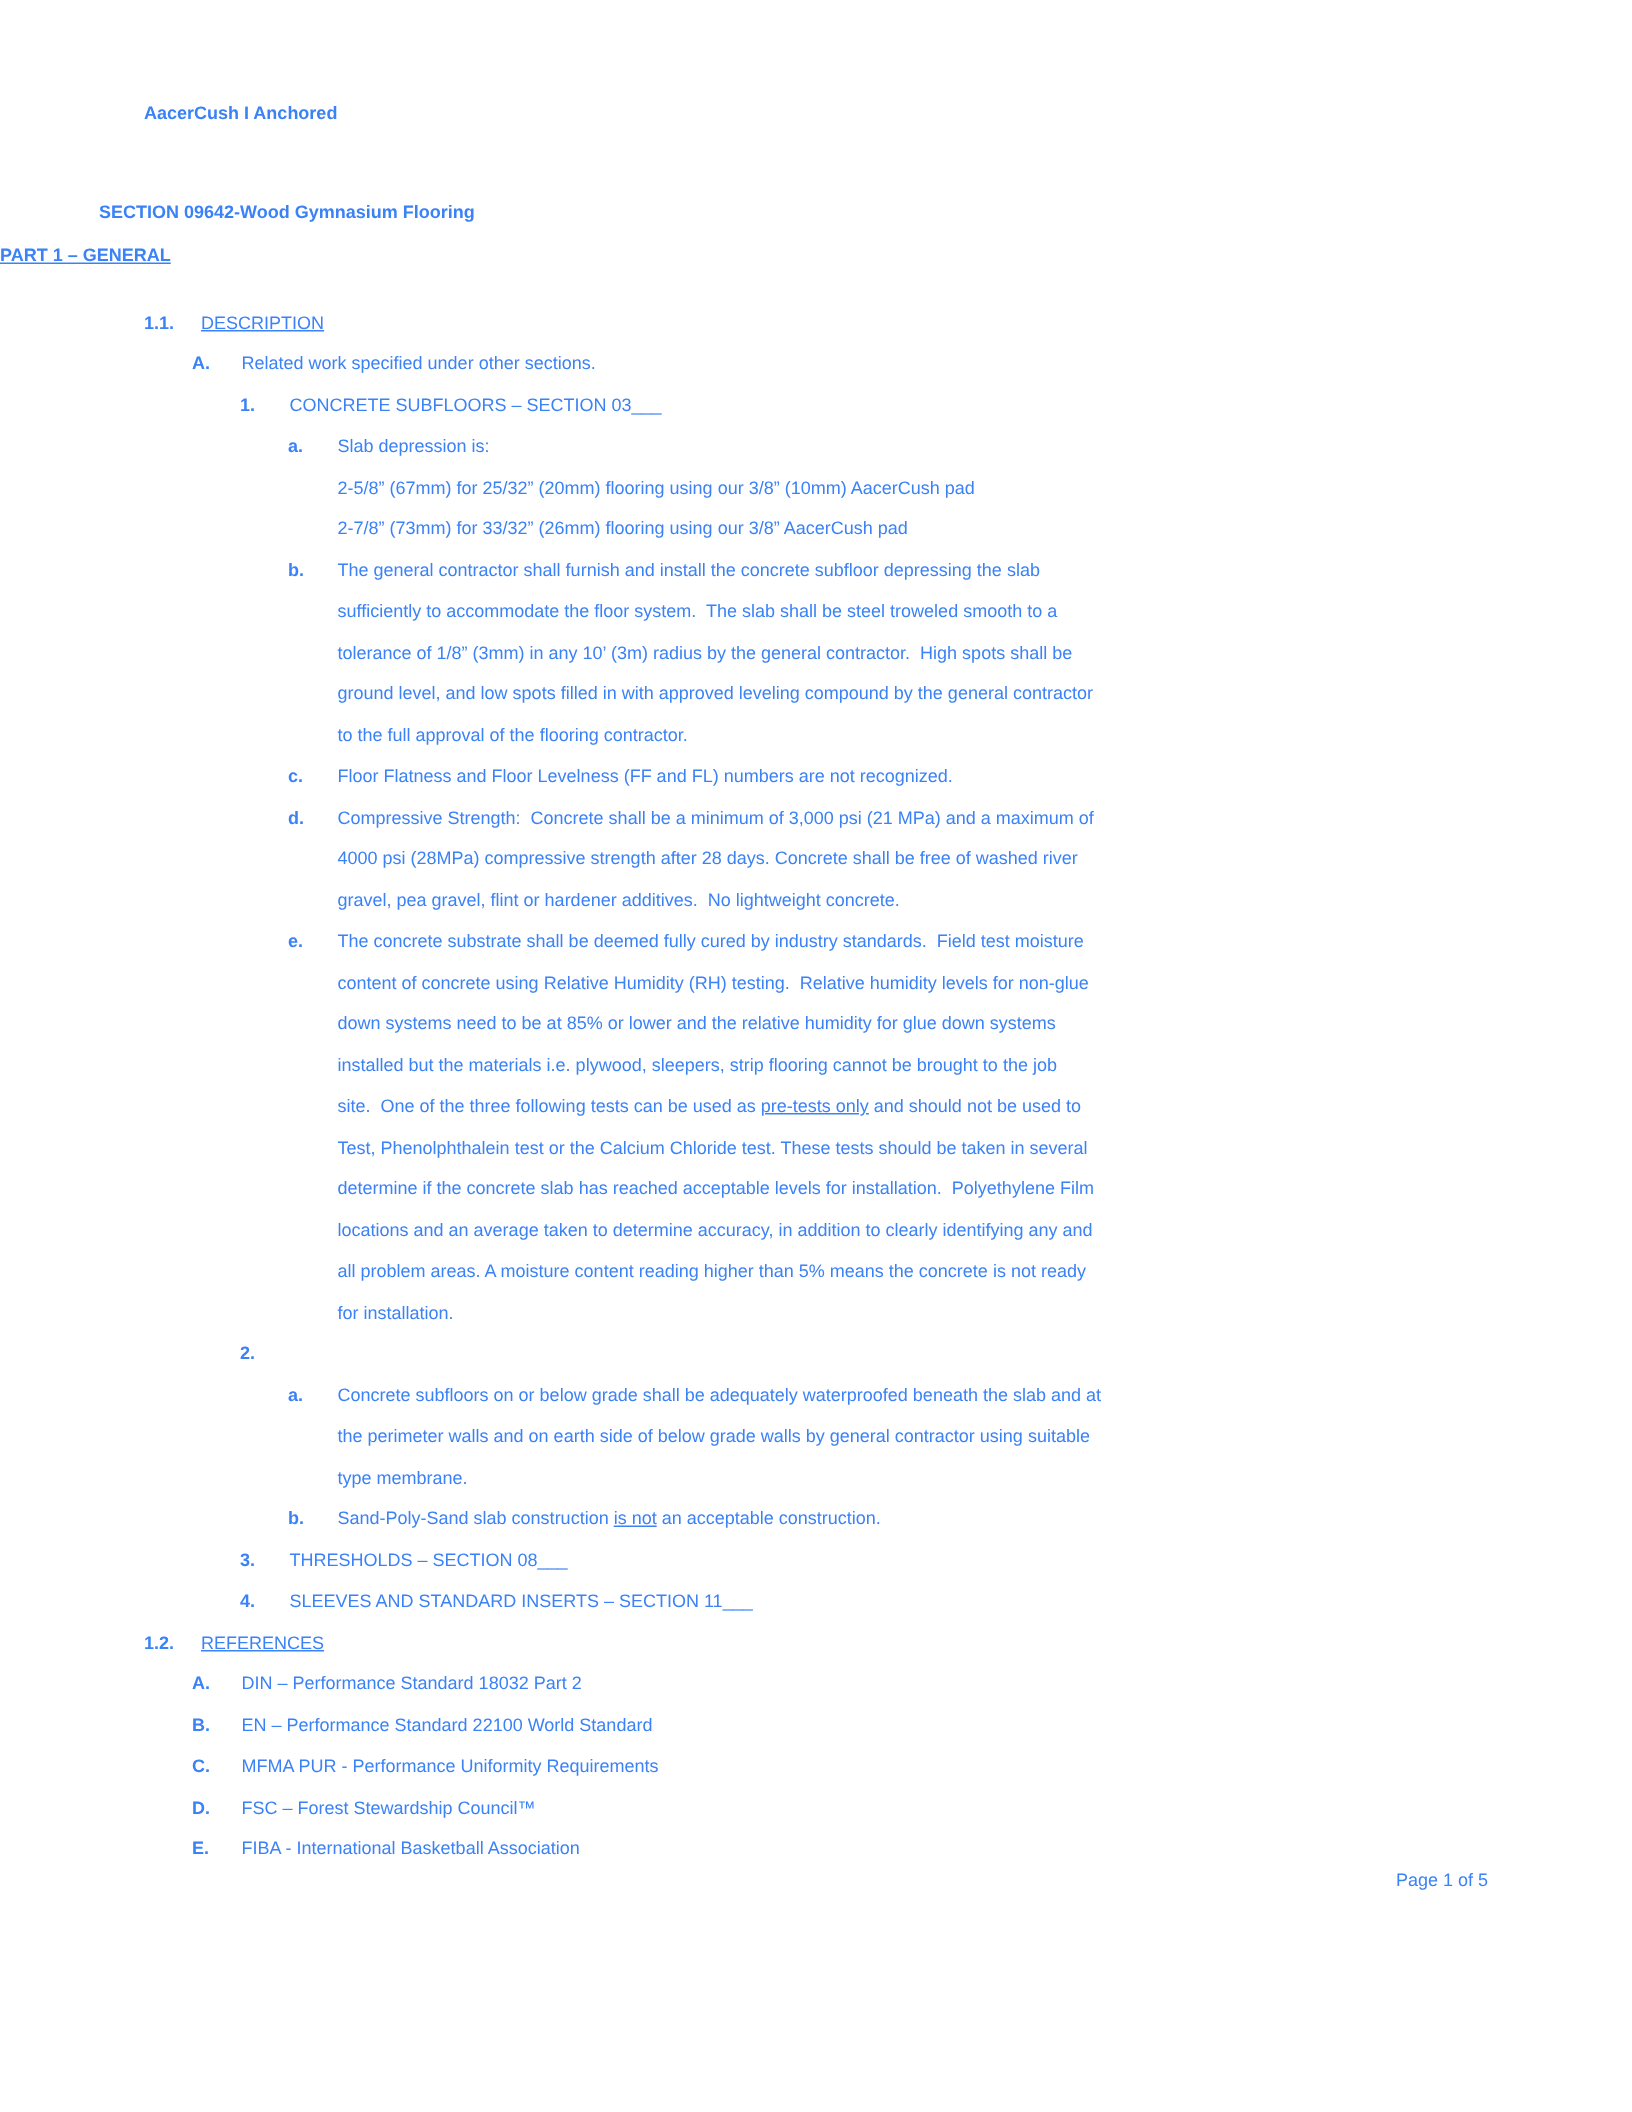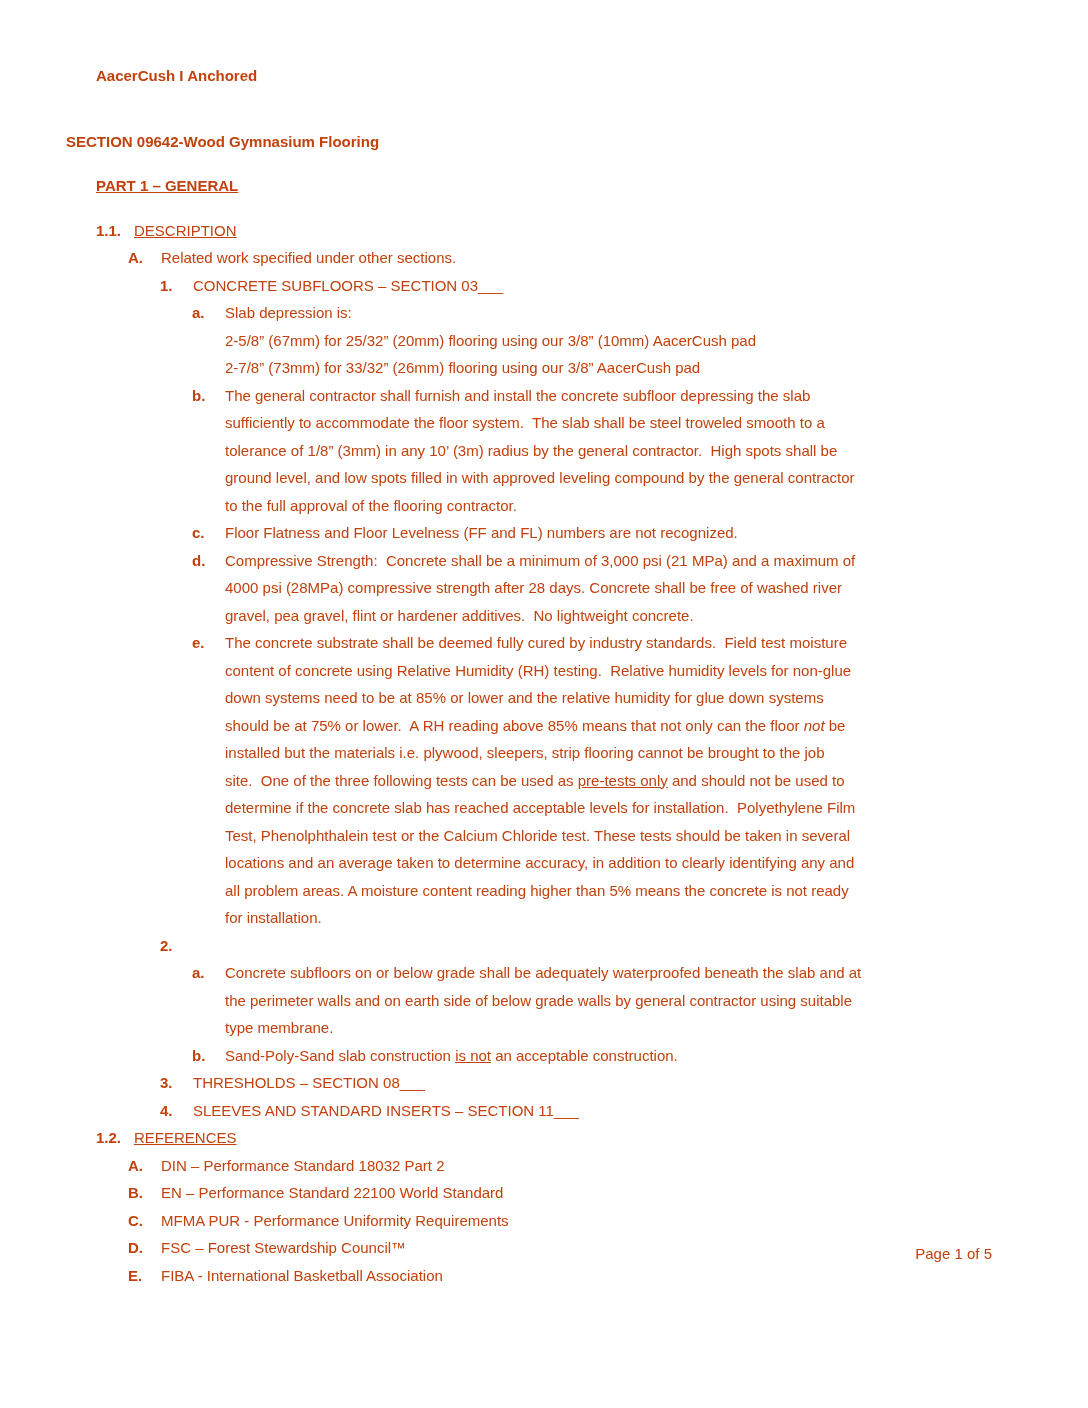--- a/index.html
+++ b/index.html
@@ -4,40 +4,39 @@
 <style>
   * { margin: 0; padding: 0; box-sizing: border-box; }
   html, body { background: #e8e8e8; }
   body { font-family: "Liberation Sans", sans-serif; }
   .page {
     position: relative;
     width: 1088px;
     height: 1408px;
     margin: 0 auto;
     background: #ffffff;
-    color: #c2410c;
-    font-size: 15px;
+    color: #3b82f6;
+    font-size: 12px;
     line-height: 27.5px;
     padding-top: 62px;
     overflow: hidden;
   }
   .doc-title {
     padding-left: 96px;
     font-weight: bold;
   }
   .section-heading {
     padding-left: 66px;
     font-weight: bold;
     margin-top: 38px;
   }
   .part-heading {
-    padding-left: 96px;
     font-weight: bold;
     text-decoration: underline;
-    margin-top: 17px;
+    margin-top: 2px;
   }
   .doc-body { margin-top: 17px; }
   .line { display: flex; }
   .level-0 { padding-left: 96px; }
   .level-1 { padding-left: 128px; }
   .level-2 { padding-left: 160px; }
   .level-3 { padding-left: 192px; }
   .level-4 { padding-left: 225px; }
   .marker {
     flex: none;
@@ -121,33 +120,30 @@
         <span class="marker">e.</span>
         <span class="text"><span>The concrete substrate shall be deemed fully cured by industry standards.  Field test moisture</span></span>
       </div>
       <div class="line level-4">
         <span class="text"><span>content of concrete using Relative Humidity (RH) testing.  Relative humidity levels for non-glue</span></span>
       </div>
       <div class="line level-4">
         <span class="text"><span>down systems need to be at 85% or lower and the relative humidity for glue down systems</span></span>
       </div>
       <div class="line level-4">
-        <span class="text"><span>should be at 75% or lower.  A RH reading above 85% means that not only can the floor </span><span class="b i">not</span><span> be</span></span>
-      </div>
-      <div class="line level-4">
         <span class="text"><span>installed but the materials i.e. plywood, sleepers, strip flooring cannot be brought to the job</span></span>
       </div>
       <div class="line level-4">
         <span class="text"><span>site.  One of the three following tests can be used as </span><span class="b u">pre-tests only</span><span> and should not be used to</span></span>
       </div>
       <div class="line level-4">
+        <span class="text"><span>Test, Phenolphthalein test or the Calcium Chloride test. These tests should be taken in several</span></span>
+      </div>
+      <div class="line level-4">
         <span class="text"><span>determine if the concrete slab has reached acceptable levels for installation.  Polyethylene Film</span></span>
-      </div>
-      <div class="line level-4">
-        <span class="text"><span>Test, Phenolphthalein test or the Calcium Chloride test. These tests should be taken in several</span></span>
       </div>
       <div class="line level-4">
         <span class="text"><span>locations and an average taken to determine accuracy, in addition to clearly identifying any and</span></span>
       </div>
       <div class="line level-4">
         <span class="text"><span>all problem areas. A moisture content reading higher than 5% means the concrete is not ready</span></span>
       </div>
       <div class="line level-4">
         <span class="text"><span>for installation.</span></span>
       </div>

